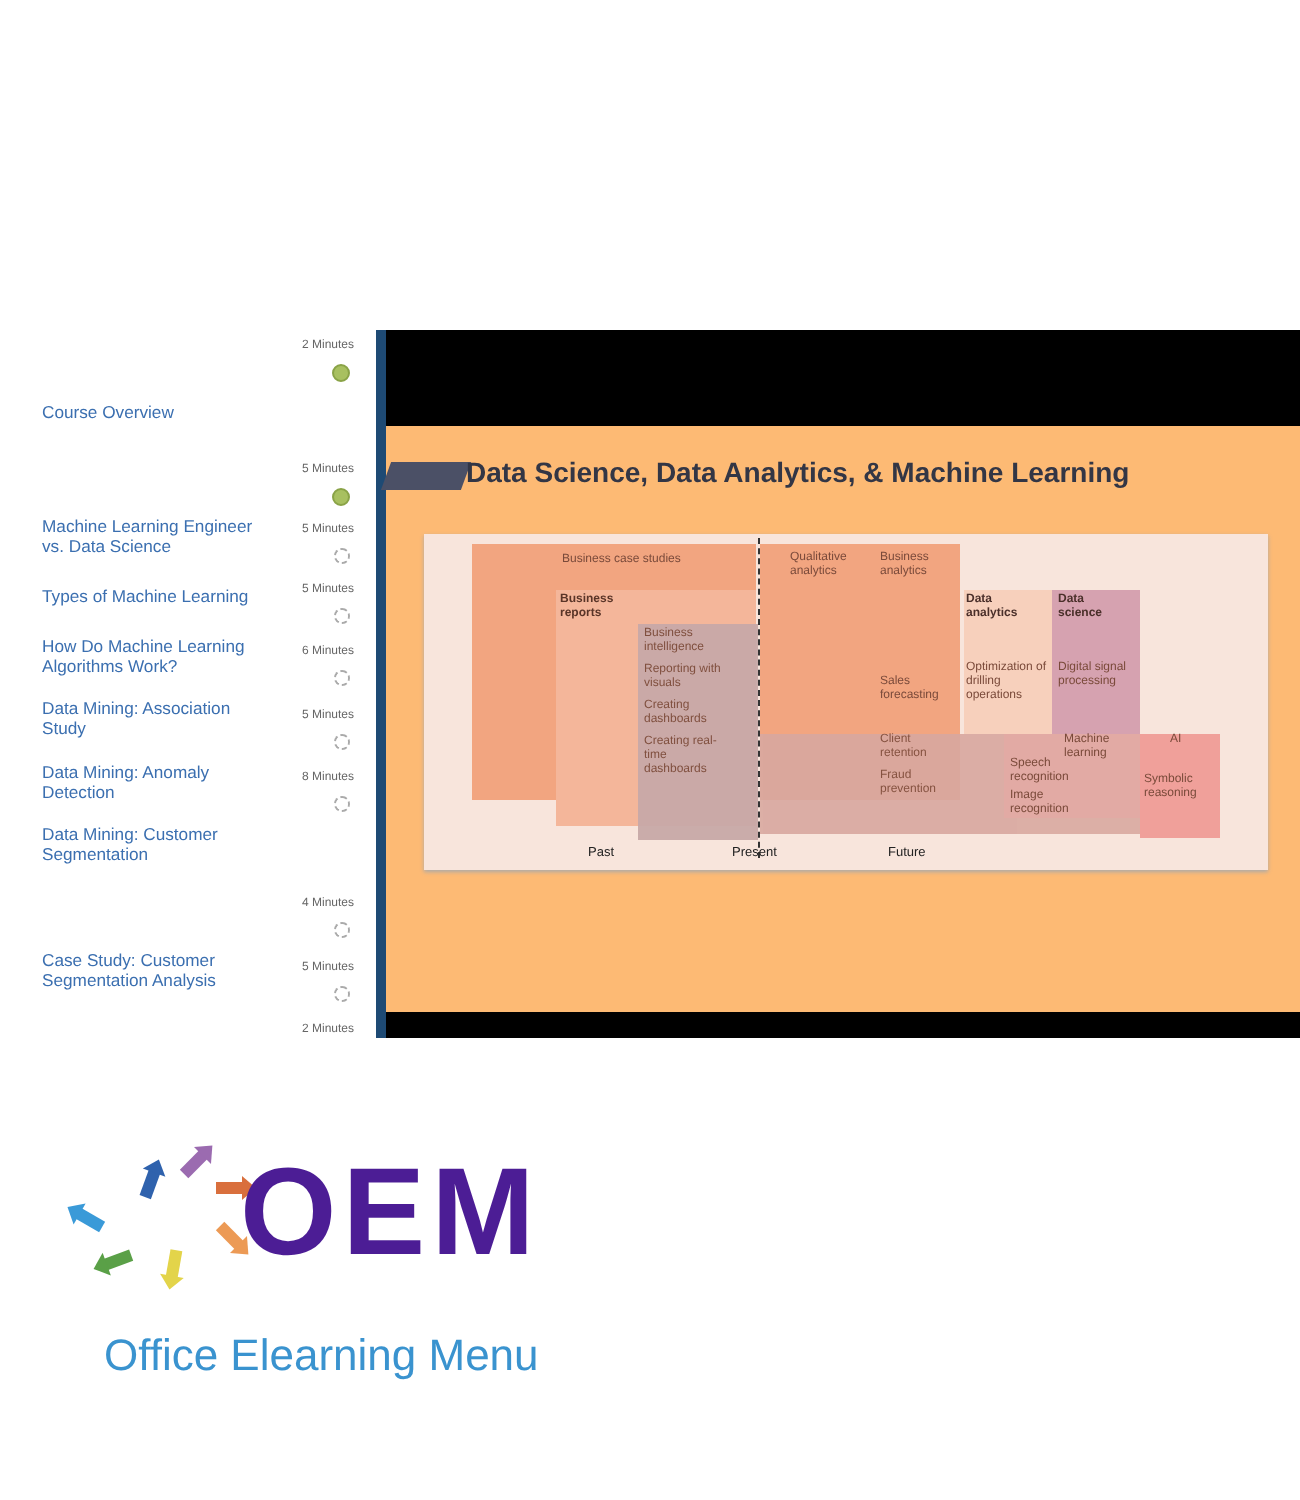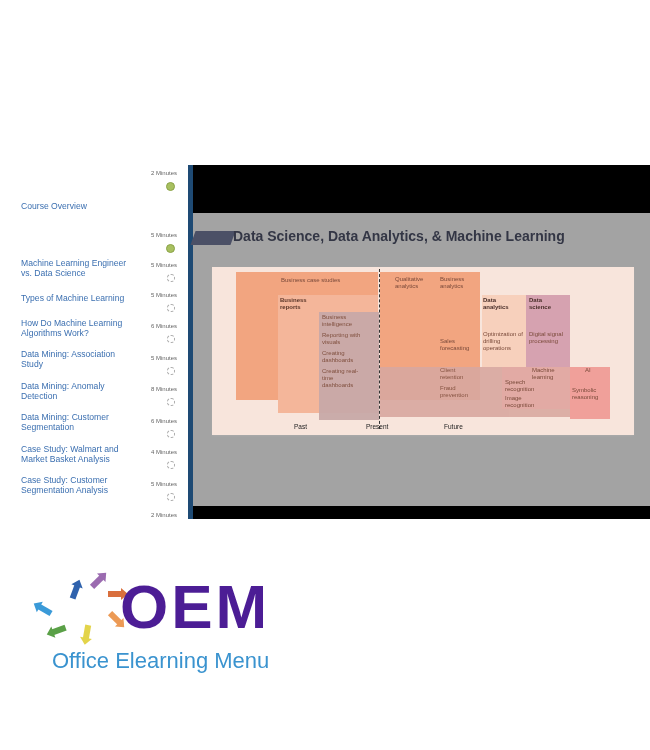--- a/index.html
+++ b/index.html
@@ -7,31 +7,31 @@
   .sidebar { position:absolute; left:0; top:165px; width:188px; height:354px; overflow:hidden; }
   .item { position:absolute; left:0; width:188px; height:30px; }
   .item .title { position:absolute; left:21px; top:3px; width:115px; font-size:8.6px; line-height:10px; color:#3b6fb0;margin-top:23px; }
   .item .mins { position:absolute; right:11px; top:0; font-size:6px; color:#666; white-space:nowrap; }
   .item .status { position:absolute; right:13px; top:12px; width:7px; height:7px; border-radius:50%; }
   .status.done { background:#a8c060; border:1px solid #8aa347; }
   .status.todo { border:1px dashed #aaa; width:6px; height:6px; }
   .pointer { position:absolute; left:4px; top:8px; width:10px; height:7px; background:#333; border-radius:50% 40% 40% 50%; }
   .player { position:absolute; left:188px; top:165px; width:462px; height:354px; background:#000; }
   .player .edge { position:absolute; left:0; top:0; width:5px; height:354px; background:#1e4a74; }
-  .slide { position:absolute; left:5px; top:48px; width:457px; height:293px; background:#a3a3a3; }
+  .slide { position:absolute; left:5px; top:48px; width:457px; height:293px; background:#fdba74; }
   .banner { position:absolute; left:0; top:18px; width:40px; height:14px; background:#4b5066; transform:skewX(-20deg); transform-origin:left; }
   .slide-title { position:absolute; left:40px; top:15px; font-size:14px; font-weight:bold; color:#333645; }
   .chart { position:absolute; left:19px; top:54px; width:422px; height:168px; background:#f8e5dc; box-shadow:0 1px 2px #aaa; }
   .blk { position:absolute; font-size:6px; line-height:7px; color:#7a4a3a; }
   .blk .t { position:absolute; }
   .present-line { position:absolute; left:167px; top:2px; height:160px; border-left:1.5px dashed #333; }
   .axis-lbl { position:absolute; top:156px; font-size:6.5px; color:#222; }
   .logo { position:absolute; left:30px; top:565px; width:270px; height:120px; }
   .logo .oem { position:absolute; left:90px; top:6px; font-size:62px; font-weight:bold; color:#4c1d95; letter-spacing:3px; }
-  .logo .sub { position:absolute; left:22px; top:83px; font-size:22px; color:#3a93cf; }
+  .logo .sub { position:absolute; left:22px; top:100px; font-size:22px; color:#3a93cf; }
   .arrow { position:absolute; width:14px; height:6px; }
   .arrow::after { content:""; position:absolute; right:-6px; top:-3px; border-left:7px solid; border-left-color:inherit; border-top:6px solid transparent; border-bottom:6px solid transparent; }
 </style>
 </head>
 <body>
 
 <div class="sidebar">
   <div class="item" style="top:5px">
     <span class="title" style="top:8px">Course Overview</span>
     <span class="mins">2 Minutes</span>
@@ -58,25 +58,20 @@
     <span class="status todo"></span>
   </div>
   <div class="item" style="top:190px">
     <span class="title">Data Mining: Anomaly Detection</span>
     <span class="mins">5 Minutes</span>
     <span class="status todo"></span>
   </div>
   <div class="item" style="top:221px">
     <span class="title">Data Mining: Customer Segmentation</span>
     <span class="mins">8 Minutes</span>
-    <span class="status todo"></span>
-  </div>
-  <div class="item" style="top:253px">
-    <span class="title">Case Study: Walmart and Market Basket Analysis</span>
-    <span class="mins">6 Minutes</span>
     <span class="status todo"></span>
   </div>
   <div class="item" style="top:284px">
     <span class="title">Case Study: Customer Segmentation Analysis</span>
     <span class="mins">4 Minutes</span>
     <span class="status todo"></span>
   </div>
   <div class="item" style="top:316px">
     <span class="mins">5 Minutes</span>
     <span class="status todo"></span>

